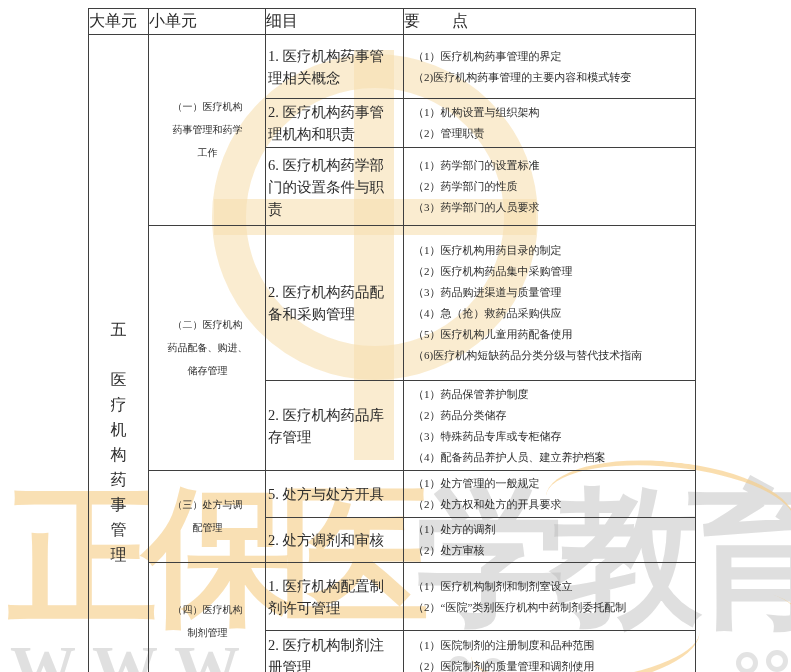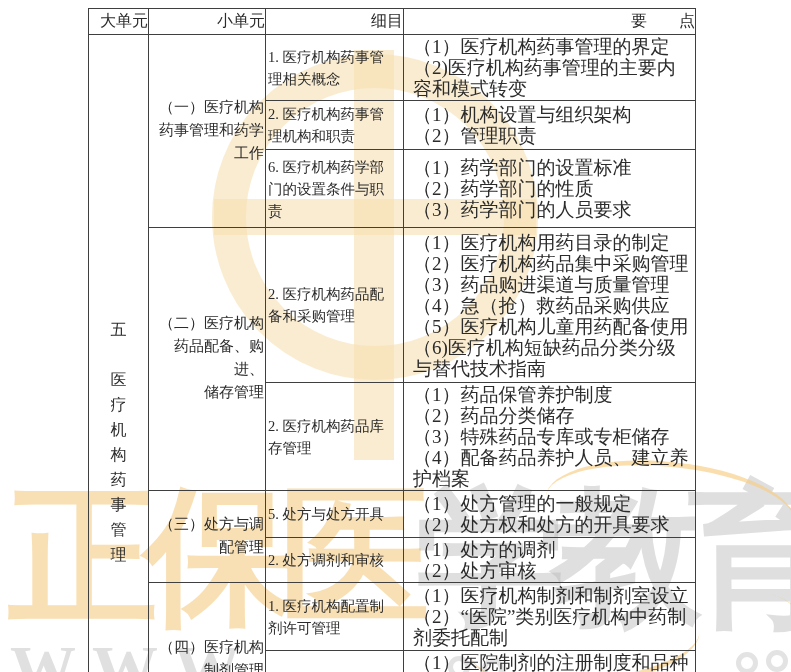--- a/index.html
+++ b/index.html
@@ -45,40 +45,40 @@
   
   table.syllabus {
     position:absolute; left:88px; top:8px; z-index:1;
     width:607px; border-collapse:collapse; table-layout:fixed;
     background:transparent;
   }
   .syllabus th, .syllabus td {
     border:1px solid #3f3f3f; color:#2b2b2b;
     font-weight:normal; padding:0; overflow:hidden;
   }
-  .syllabus th { font-size:16px; text-align:right; vertical-align:middle; }
+  .syllabus th { font-size:16px; text-align:left; vertical-align:middle; }
   .rh { height:26px; }
   .r1 { height:64px; } .r2 { height:49px; } .r3 { height:78px; }
   .r4 { height:155px; } .r5 { height:90px; } .r6 { height:47px; }
   .r7 { height:45px;font-family:Liberation Serif, serif; } .r8 { height:68px; } .r9 { height:50px; }
   td.unit {
     vertical-align:top; text-align:center; white-space:pre-line;
     font-size:16px; line-height:25px; padding-top:282px;
   }
   td.sub {
-    vertical-align:middle; text-align:right; white-space:pre-line;
-    font-size:15px; line-height:23px; padding:0 1px 2px 2px;
+    vertical-align:middle; text-align:center; white-space:pre-line;
+    font-size:10px; line-height:23px; padding:0 1px 2px 2px;
   }
   td.det {
     vertical-align:middle; text-align:left; white-space:pre-line;
     font-size:14.5px; line-height:22px; padding:0 8px 0 2px;
   }
   td.pts {
     vertical-align:middle; text-align:left; white-space:pre-line;
-    font-size:19px; line-height:21px; padding:1px 4px 1px 9px;
+    font-size:11px; line-height:21px; padding:1px 4px 1px 9px;
   }
 </style>
 </head>
 <body>
 
 <div class="page">
 
   <div class="wm">
     <div class="wm-ring"></div>
     <div class="wm-vbar"></div>

